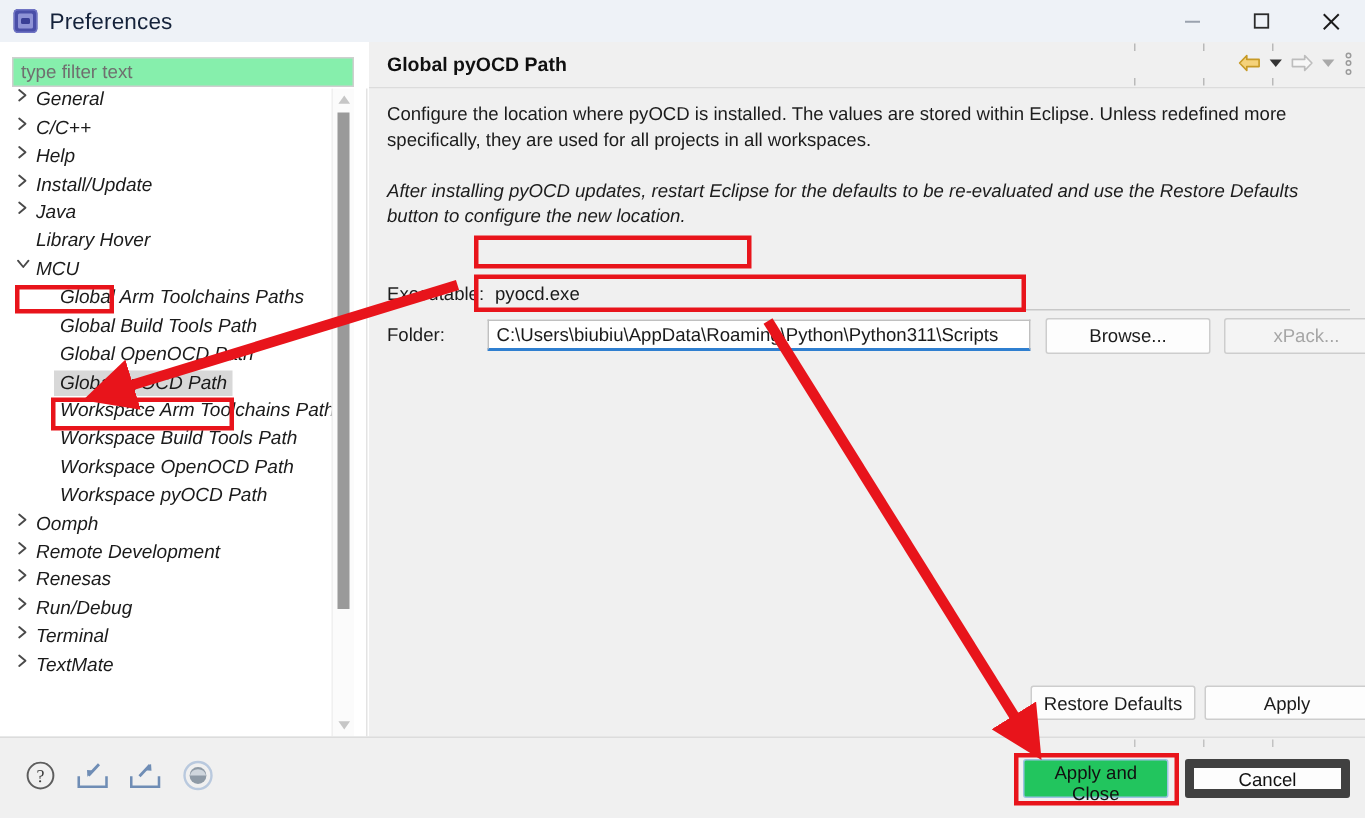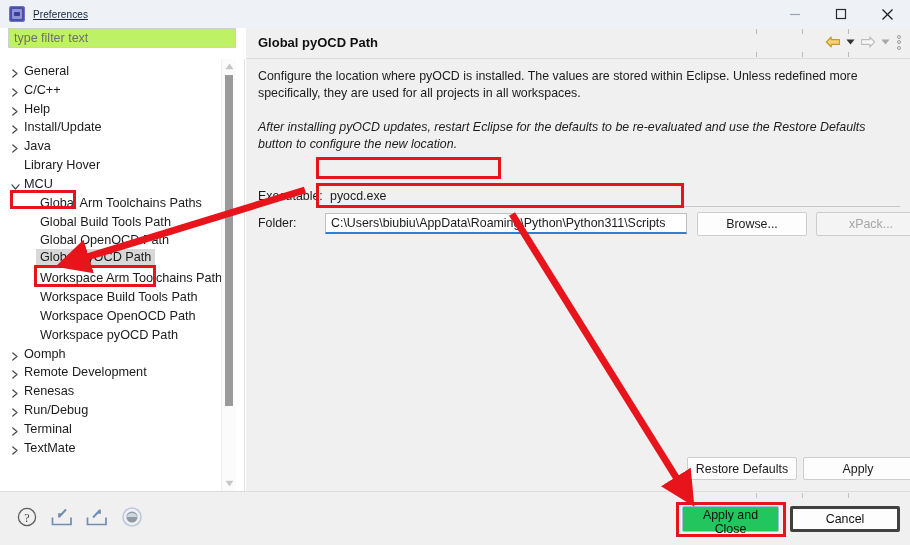--- a/index.html
+++ b/index.html
@@ -31,21 +31,21 @@
   }
   .title-icon::after{
     content:"";position:absolute;left:3px;top:3px;width:10px;height:10px;
     background:#8f93d6;border-radius:1px;
   }
   .title-icon::before{
     content:"";position:absolute;left:5px;top:6px;width:6px;height:4px;
     background:#3a3f96;z-index:2;border-radius:1px;
   }
   .title-text{
-    font-size:10px;color:#14223a;letter-spacing:.1px;text-decoration:underline;
+    font-size:15px;color:#14223a;letter-spacing:.1px;
   }
   .winbtns{margin-left:auto;display:flex;height:28px;}
   .winbtn{
     width:46px;height:28px;display:flex;align-items:center;justify-content:center;
     color:#2b2b2b;
   }
   .winbtn svg{display:block;}
   .winbtn.min svg line{stroke:#9aa2ae;}
 
   
@@ -53,41 +53,41 @@
     position:absolute;left:0;top:28px;width:910px;height:463px;
     background:#ffffff;
   }
 
   
   .filterwrap{
     position:absolute;left:0;top:0;width:245px;height:30px;
     background:#ffffff;
   }
   .filterbox{
-    position:absolute;left:8px;top:0;width:228px;height:20px;
-    border:1px solid #cfcfcf;background:#bef264;
+    position:absolute;left:8px;top:10px;width:228px;height:20px;
+    border:1px solid #cfcfcf;background:#86efac;
     font-family:"Liberation Sans", sans-serif;
     font-size:12.5px;color:#6f6f6f;
     padding:0 0 0 5px;box-sizing:border-box;line-height:18px;
     outline:none;
   }
   .filterbox::placeholder{color:#6f6f6f;opacity:1;}
 
   
   .treepane{
     position:absolute;left:0;top:31px;width:245px;height:432px;
     background:#ffffff;overflow:hidden;
     border-right:1px solid #e3e3e3;
     box-sizing:border-box;
   }
   .tree{position:absolute;left:0;top:0;width:216px;}
   .trow{
-    height:18.85px;display:flex;align-items:flex-end;
+    height:18.85px;display:flex;align-items:flex-start;
     font-size:12.7px;color:#1b1b1b;white-space:nowrap;
-    padding-left:8px;box-sizing:border-box;
+    padding-left:8px;box-sizing:border-box;font-style:italic;
   }
   .tw{width:14px;flex:0 0 14px;display:flex;align-items:center;justify-content:center;}
   .tw svg{display:block;}
   .trow .lbl{padding-left:2px;}
   .trow.lvl2{padding-left:38px;}
   .trow.sel .lbl{background:#d8d8d8;padding:1px 4px 2px 4px;margin-left:-2px;}
 
   
   .vscroll{
     position:absolute;right:8px;top:0;width:14px;height:432px;
@@ -169,21 +169,21 @@
   }
   .ficons{position:absolute;left:14px;top:12px;display:flex;align-items:center;gap:9px;}
   .ficon{width:26px;height:26px;display:flex;align-items:center;justify-content:center;}
   .btn-applyclose{
     position:absolute;left:682px;top:14px;width:97px;height:26px;
     background:#22c55e;border:1px solid #9cc2e3;border-radius:2px;
     font-family:"Liberation Sans", sans-serif;font-size:12.4px;color:#111;
   }
   .btn-cancel{
     position:absolute;left:790px;top:14px;width:110px;height:26px;
-    background:#fdfdfd;border:3px solid #404040;border-radius:2px;
+    background:#fdfdfd;border:6px solid #404040;border-radius:2px;
     font-family:"Liberation Sans", sans-serif;font-size:12.4px;color:#111;
   }
   .fsash{position:absolute;left:0;top:0;width:910px;height:8px;}
   .fsash i{position:absolute;width:1px;height:5px;background:#c2c2c2;}
 
   
   .anno{position:absolute;left:0;top:0;width:910px;height:545px;pointer-events:none;}
   .rect{position:absolute;border:3px solid #e8141b;box-sizing:border-box;}
 </style>
 </head>

